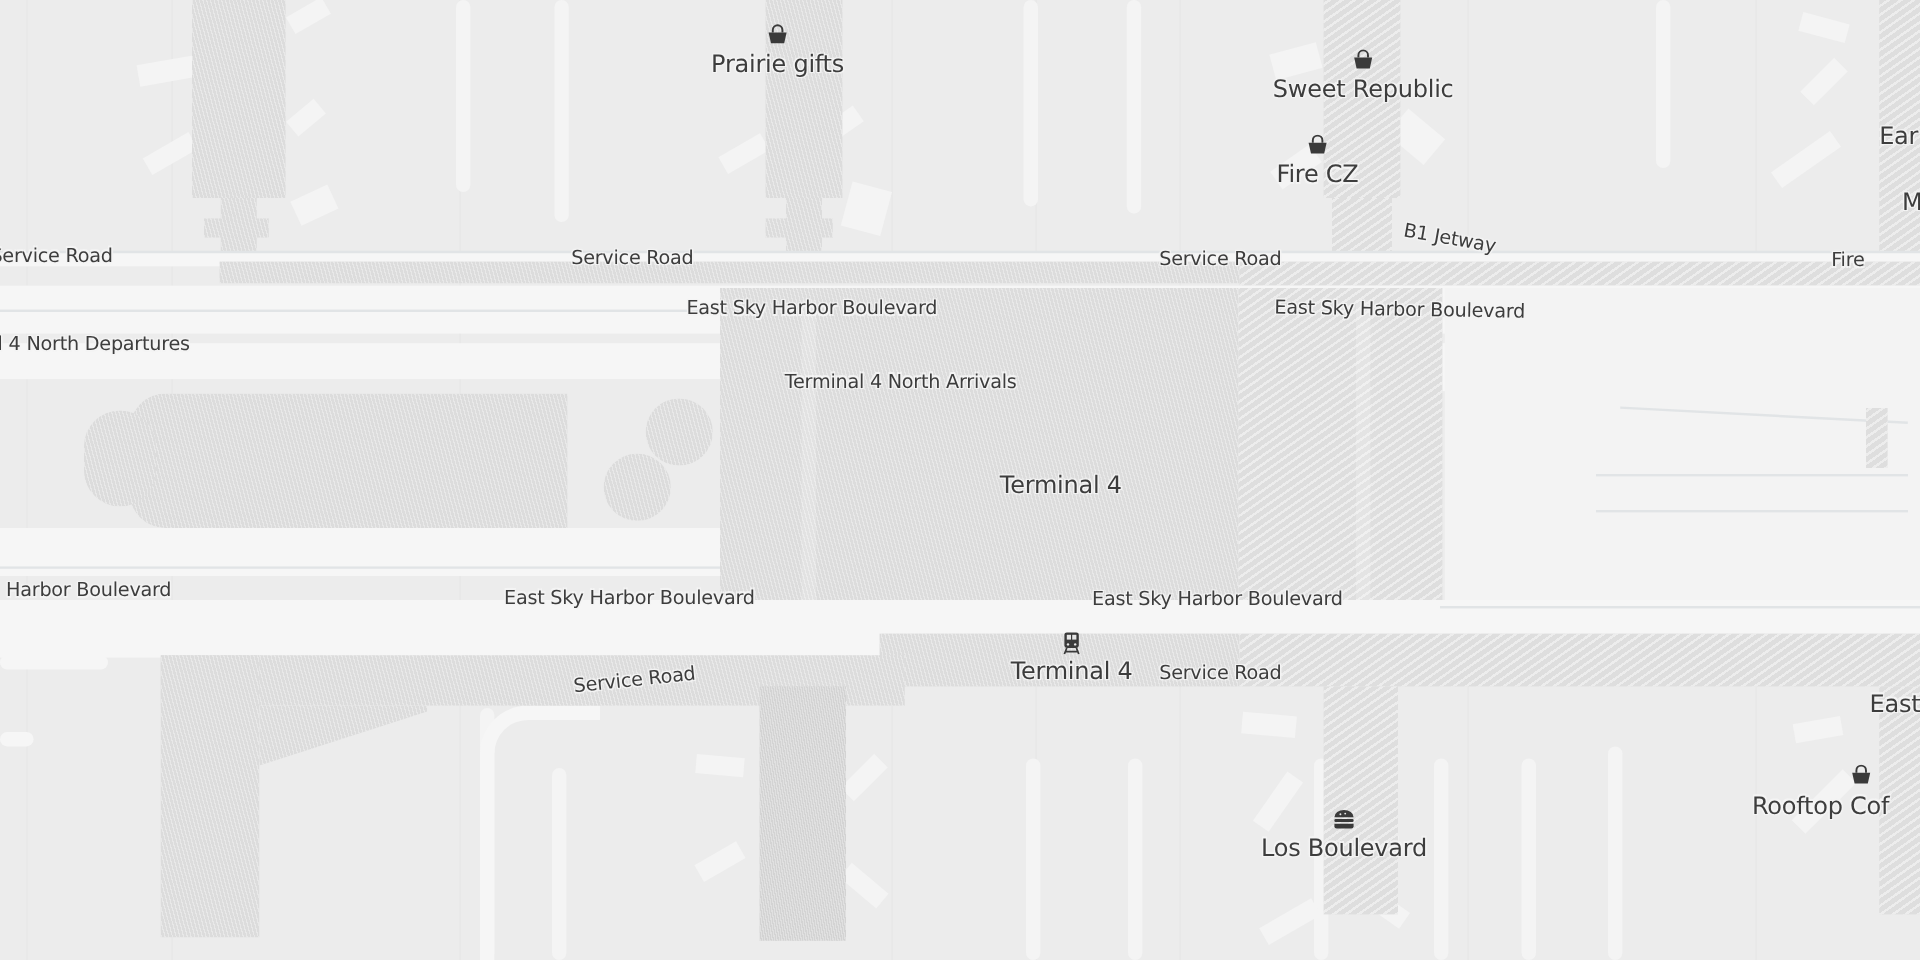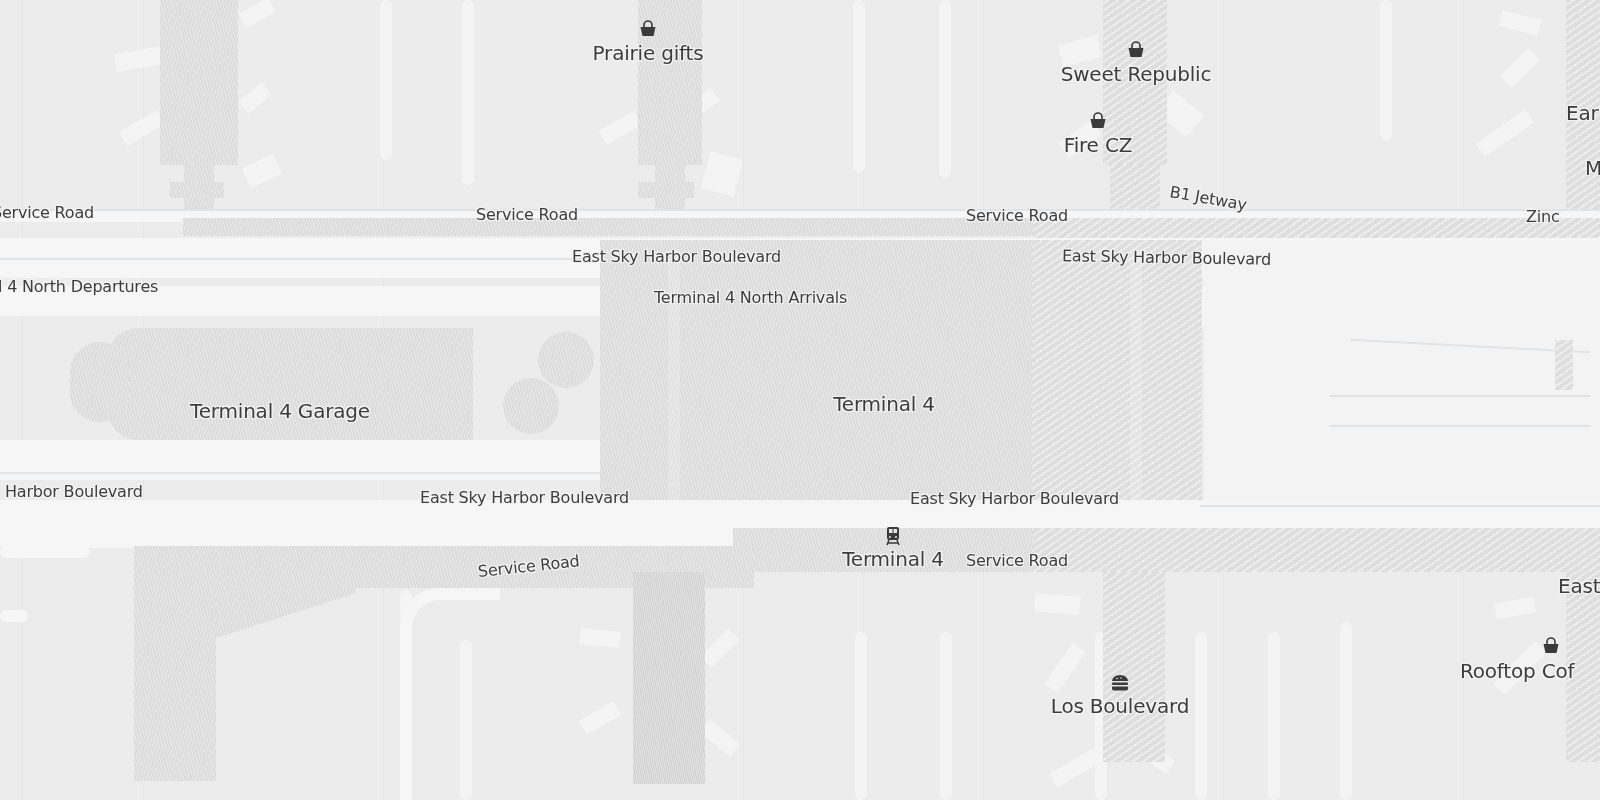--- a/index.html
+++ b/index.html
@@ -139,35 +139,32 @@
   <div class="abs hatch-dense" style="left:633px;top:572px;width:72px;height:212px;"></div>
   <div class="abs hatch-d" style="left:1103px;top:572px;width:62px;height:190px;"></div>
   <div class="abs hatch-d" style="left:1566px;top:572px;width:34px;height:190px;"></div>
 
   <div class="abs road" style="left:0;top:546px;width:90px;height:12px;border-radius:6px;"></div>
   <div class="abs road" style="left:0;top:610px;width:28px;height:12px;border-radius:6px;"></div>
 
   <div class="label road-label" style="left:-8px;top:203px;">Service Road</div>
   <div class="label road-label" style="left:476px;top:205px;">Service Road</div>
   <div class="label road-label" style="left:966px;top:206px;">Service Road</div>
-  <div class="label road-label" style="left:1526px;top:207px;">Zinc</div>
+  <div class="label road-label" style="left:1526px;top:207px;">Fire</div>
   <div class="label road-label" style="left:572px;top:247px;">East Sky Harbor Boulevard</div>
   <div class="label road-label" style="left:1062px;top:248px;transform:rotate(1deg);">East Sky Harbor Boulevard</div>
   <div class="label road-label" style="left:-2px;top:277px;">l 4 North Departures</div>
-  <div class="label road-label" style="left:654px;top:288px;text-align:center;">Terminal 4 North Arrivals</div>
+  <div class="label road-label" style="left:654px;top:308px;text-align:center;">Terminal 4 North Arrivals</div>
   <div class="label road-label" style="left:5px;top:482px;">Harbor Boulevard</div>
   <div class="label road-label" style="left:420px;top:488px;">East Sky Harbor Boulevard</div>
   <div class="label road-label" style="left:910px;top:489px;">East Sky Harbor Boulevard</div>
   <div class="label road-label" style="left:478px;top:562px;transform:rotate(-6deg);transform-origin:left center;">Service Road</div>
   <div class="label road-label" style="left:966px;top:551px;">Service Road</div>
   <div class="label road-label" style="left:1170px;top:182px;transform:rotate(10deg);transform-origin:left center;">B1 Jetway</div>
 
-  <div class="label area-label" style="left:180px;top:397px;width:200px;">
-    <div>Terminal 4 Garage</div>
-  </div>
   <div class="label area-label" style="left:784px;top:390px;width:200px;">
     <div>Terminal 4</div>
   </div>
 
   <div class="poi" style="left:568px;top:20px;width:160px;">
     <svg width="18" height="18" viewBox="0 0 18 18">
       <path d="M5 7 L5 5 a4 4 0 0 1 8 0 L13 7" fill="none" stroke="#3a3a3a" stroke-width="1.6"></path>
       <path d="M1.5 7 H16.5 L14.5 16 H3.5 Z" fill="#3a3a3a"></path>
     </svg>
     <div class="label poi-label" style="position:static;margin-top:3px;">Prairie gifts</div>

